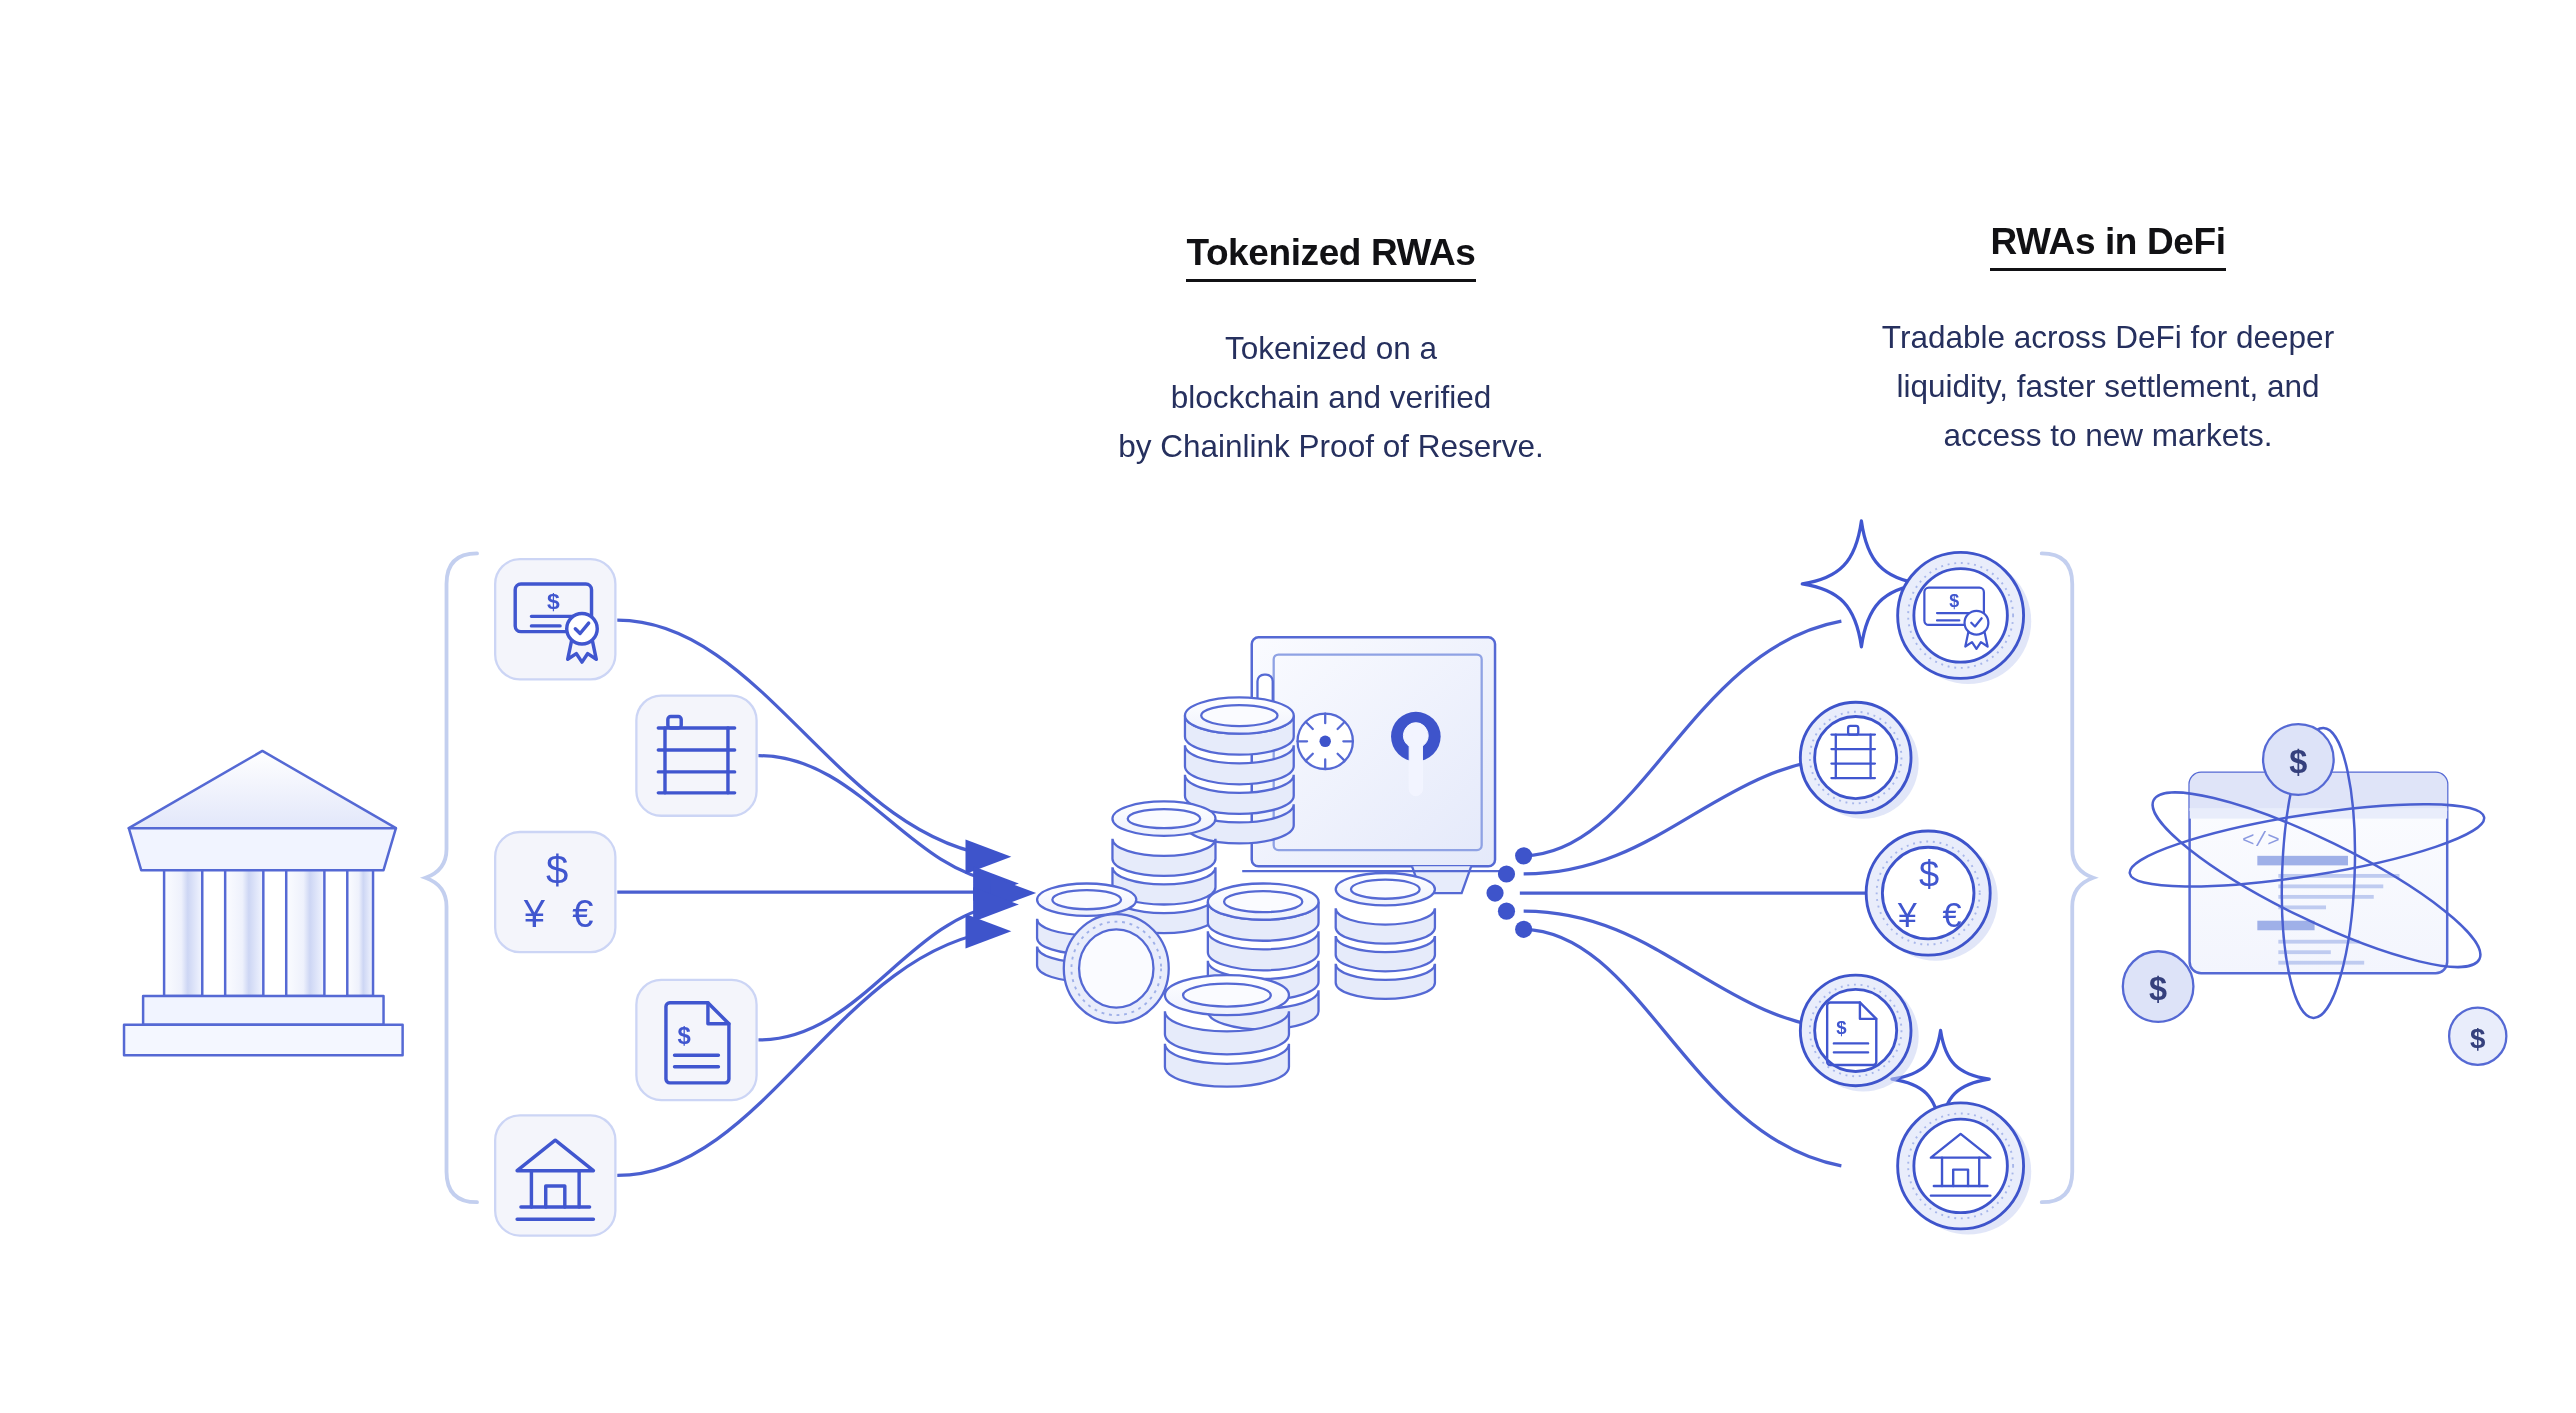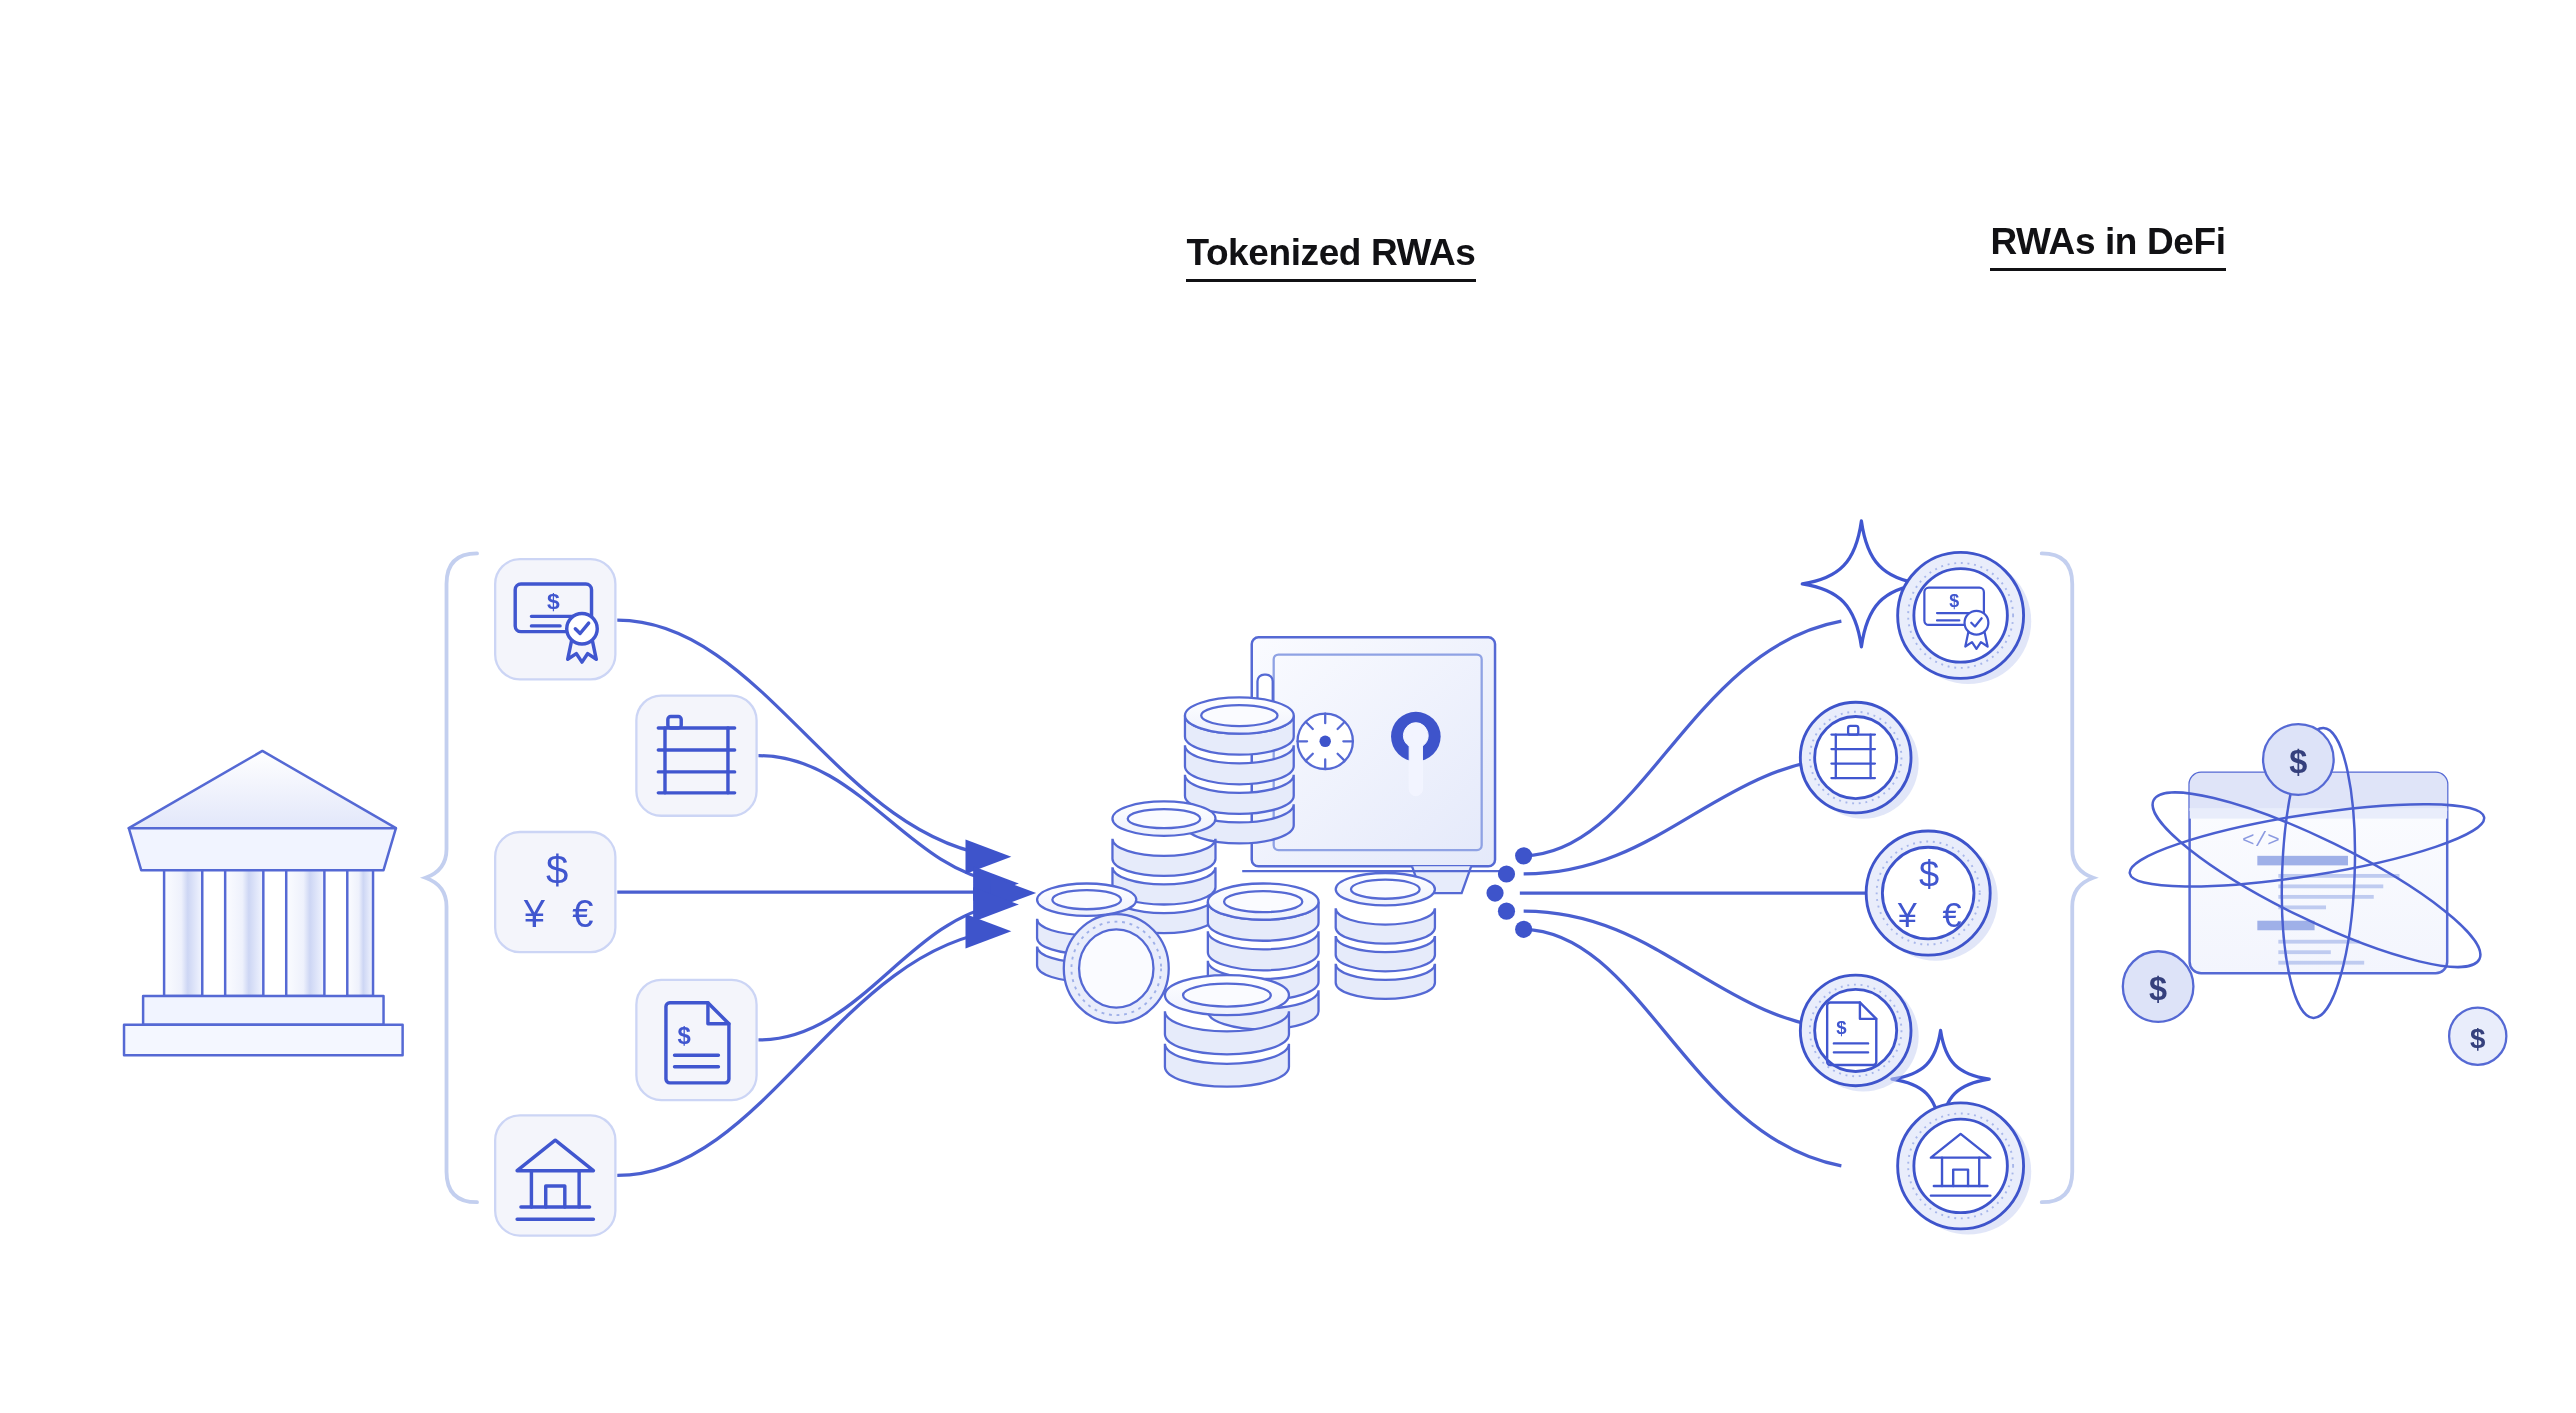--- a/index.html
+++ b/index.html
@@ -24,24 +24,30 @@
   svg.art{position:absolute;left:0;top:0;width:2576px;height:1414px;overflow:visible;}
 </style>
 </head>
 <body>
 
 <div class="stage">
 
 
   <div class="col-head" id="head-tok">
     <div class="col-title">Tokenized RWAs</div>
+    <div class="col-body">Tokenized on a
+blockchain and verified
+by Chainlink Proof of Reserve.</div>
   </div>
 
   <div class="col-head" id="head-defi">
     <div class="col-title">RWAs in DeFi</div>
+    <div class="col-body">Tradable across DeFi for deeper
+liquidity, faster settlement, and
+access to new markets.</div>
   </div>
 
   <svg class="art" viewBox="0 0 2700 1482" xmlns="http://www.w3.org/2000/svg">
     <defs>
       <linearGradient id="gPed" x1="0" y1="0" x2="0" y2="1">
         <stop offset="0" stop-color="#ffffff"></stop>
           <stop offset="1" stop-color="#e2e7fa"></stop>
       </linearGradient>
       <linearGradient id="gCol" x1="0" y1="0" x2="1" y2="0">
         <stop offset="0" stop-color="#fbfcff"></stop>

